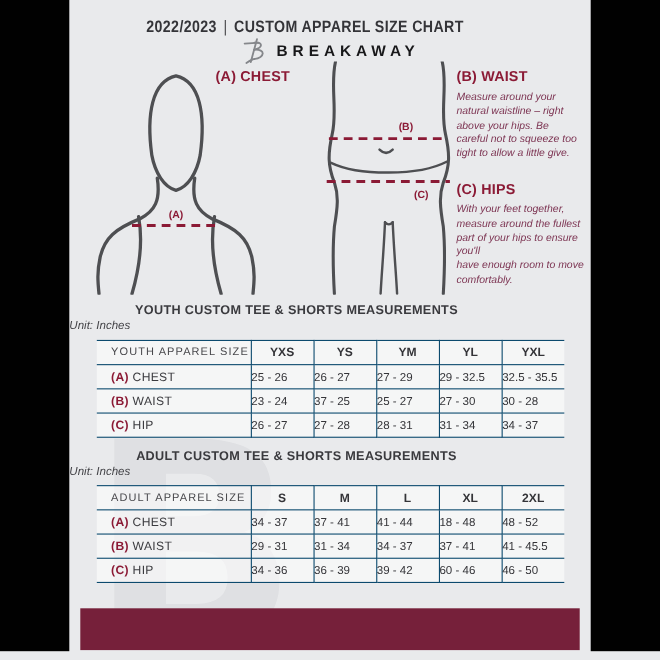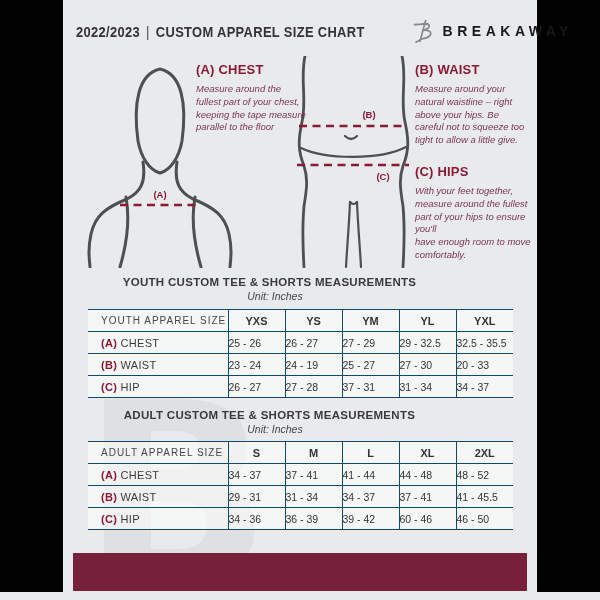--- a/index.html
+++ b/index.html
@@ -6,22 +6,22 @@
   html,body { width:600px; height:600px; }
   body { position:relative; background:#e9eaec; font-family:"Liberation Sans",sans-serif; overflow:hidden; }
 
   .letterbox { position:absolute; top:0; width:63px; height:592px; background:#010101; }
   .letterbox.left { left:0; }
   .letterbox.right { left:537px; }
 
   .doc { position:absolute; left:63px; top:0; width:474px; height:600px; }
 
   
-  .header { position:absolute; left:13px; top:16px; width:426px; height:30px;
-            display:flex; justify-content:space-between; align-items:center; z-index:2; }
+  .header { position:absolute; left:25px; top:16px; width:426px; height:30px;
+            display:flex; justify-content:space-between; align-items:center; z-index:2;flex-direction:column; }
   .page-title { font-weight:bold; font-size:15px; color:#343438; letter-spacing:.4px;
                 transform:scaleX(.86); transform-origin:left center; white-space:nowrap; }
   .page-title .divider { font-weight:normal; color:#4a4a4e; padding:0 7px; }
   .brand { display:flex; align-items:center; gap:7px; }
   .brand-name { font-weight:bold; font-size:14px; letter-spacing:4.5px; color:#18181a; }
 
   
   .watermark { position:absolute; left:18px; top:370px; font-size:250px; font-weight:bold;
                color:rgba(40,40,50,0.05); z-index:0; line-height:1; font-family:"DejaVu Sans",sans-serif; }
 
@@ -34,21 +34,21 @@
   .instr { position:absolute; z-index:1; }
   .instr h3 { font-size:13px; font-weight:bold; color:#8b1a35; letter-spacing:.2px; margin-bottom:6px; }
   .instr p  { font-size:9.5px; font-style:italic; color:#7d3553; line-height:1.35; white-space:pre-line; }
   .instr-chest { left:133px; top:62px; width:110px; }
   .instr-waist { left:352px; top:62px; width:114px; }
   .instr-hips  { left:352px; top:164px; width:118px; }
 
   
   .sec-title { position:absolute; left:0; width:413px; text-align:center; z-index:1;
                font-size:11.5px; font-weight:bold; color:#3a3a3e; letter-spacing:.3px; }
-  .sec-unit  { position:absolute; left:0; width:424px; text-align:center; z-index:1;
+  .sec-unit  { position:absolute; left:0; width:424px; z-index:1;
                font-size:10.5px; font-style:italic; color:#444448; }
 
   table { position:absolute; left:25px; width:425px; border-collapse:collapse; table-layout:fixed;
           background:rgba(255,255,255,.55); z-index:1; }
   th,td { border:1px solid #0c4a6e; height:22px; padding:0; vertical-align:middle; }
   tr > *:first-child { border-left:none; text-align:left; padding-left:13px; }
   tr > *:last-child  { border-right:none; }
   .size-col-header { font-size:11px; font-weight:bold; color:#343438; text-align:center; }
   .size-header-label { font-size:10px; font-weight:normal; color:#47474b; letter-spacing:1px; }
   td.val { font-size:10.5px; color:#343438; text-align:left; }
@@ -112,21 +112,20 @@
       <path d="M59 146 Q62.5 150 66 146" stroke-width="2.2"></path>
     </g>
     <line x1="8" y1="70" x2="116" y2="70" stroke="#8b1a35" stroke-width="2.6" stroke-dasharray="8 5.5"></line>
     <text x="78" y="62" text-anchor="middle" font-size="9.5" font-weight="bold" fill="#8b1a35">(B)</text>
     <line x1="6" y1="109" x2="118" y2="109" stroke="#8b1a35" stroke-width="2.6" stroke-dasharray="8 5.5"></line>
     <text x="92" y="124" text-anchor="middle" font-size="9.5" font-weight="bold" fill="#8b1a35">(C)</text>
   </svg>
 
   <div class="instr instr-chest">
     <h3>(A) CHEST</h3>
-    <p>Measure around the fullest part of your chest, keeping the tape measure parallel to the floor</p>
   </div>
   <div class="instr instr-waist">
     <h3>(B) WAIST</h3>
     <p>Measure around your natural waistline – right above your hips. Be careful not to squeeze too tight to allow a little give.</p>
   </div>
   <div class="instr instr-hips">
     <h3>(C) HIPS</h3>
     <p>With your feet together, measure around the fullest part of your hips to ensure you'll
 have enough room to move comfortably.</p>
   </div>
@@ -156,30 +155,30 @@
       <td class="rowlabel"><span class="key">(A)</span> <span>CHEST</span></td>
       <td class="val">25 - 26</td>
       <td class="val">26 - 27</td>
       <td class="val">27 - 29</td>
       <td class="val">29 - 32.5</td>
       <td class="val">32.5 - 35.5</td>
     </tr>
     <tr>
       <td class="rowlabel"><span class="key">(B)</span> <span>WAIST</span></td>
       <td class="val">23 - 24</td>
-      <td class="val">24 - 19</td>
+      <td class="val">37 - 25</td>
       <td class="val">25 - 27</td>
       <td class="val">27 - 30</td>
-      <td class="val">20 - 33</td>
+      <td class="val">30 - 28</td>
     </tr>
     <tr>
       <td class="rowlabel"><span class="key">(C)</span> <span>HIP</span></td>
       <td class="val">26 - 27</td>
       <td class="val">27 - 28</td>
-      <td class="val">37 - 31</td>
+      <td class="val">28 - 31</td>
       <td class="val">31 - 34</td>
       <td class="val">34 - 37</td>
     </tr>
   </tbody>
     </table>
 
   <div class="sec-title" style="top:409px">ADULT CUSTOM TEE &amp; SHORTS MEASUREMENTS</div>
   <div class="sec-unit" style="top:423px">Unit: Inches</div>
 
   <table class="tbl-adult">
@@ -198,21 +197,21 @@
       <th class="size-col-header">M</th>
       <th class="size-col-header">L</th>
       <th class="size-col-header">XL</th>
       <th class="size-col-header">2XL</th>
     </tr>
     <tr>
       <td class="rowlabel"><span class="key">(A)</span> <span>CHEST</span></td>
       <td class="val">34 - 37</td>
       <td class="val">37 - 41</td>
       <td class="val">41 - 44</td>
-      <td class="val">44 - 48</td>
+      <td class="val">18 - 48</td>
       <td class="val">48 - 52</td>
     </tr>
     <tr>
       <td class="rowlabel"><span class="key">(B)</span> <span>WAIST</span></td>
       <td class="val">29 - 31</td>
       <td class="val">31 - 34</td>
       <td class="val">34 - 37</td>
       <td class="val">37 - 41</td>
       <td class="val">41 - 45.5</td>
     </tr>

